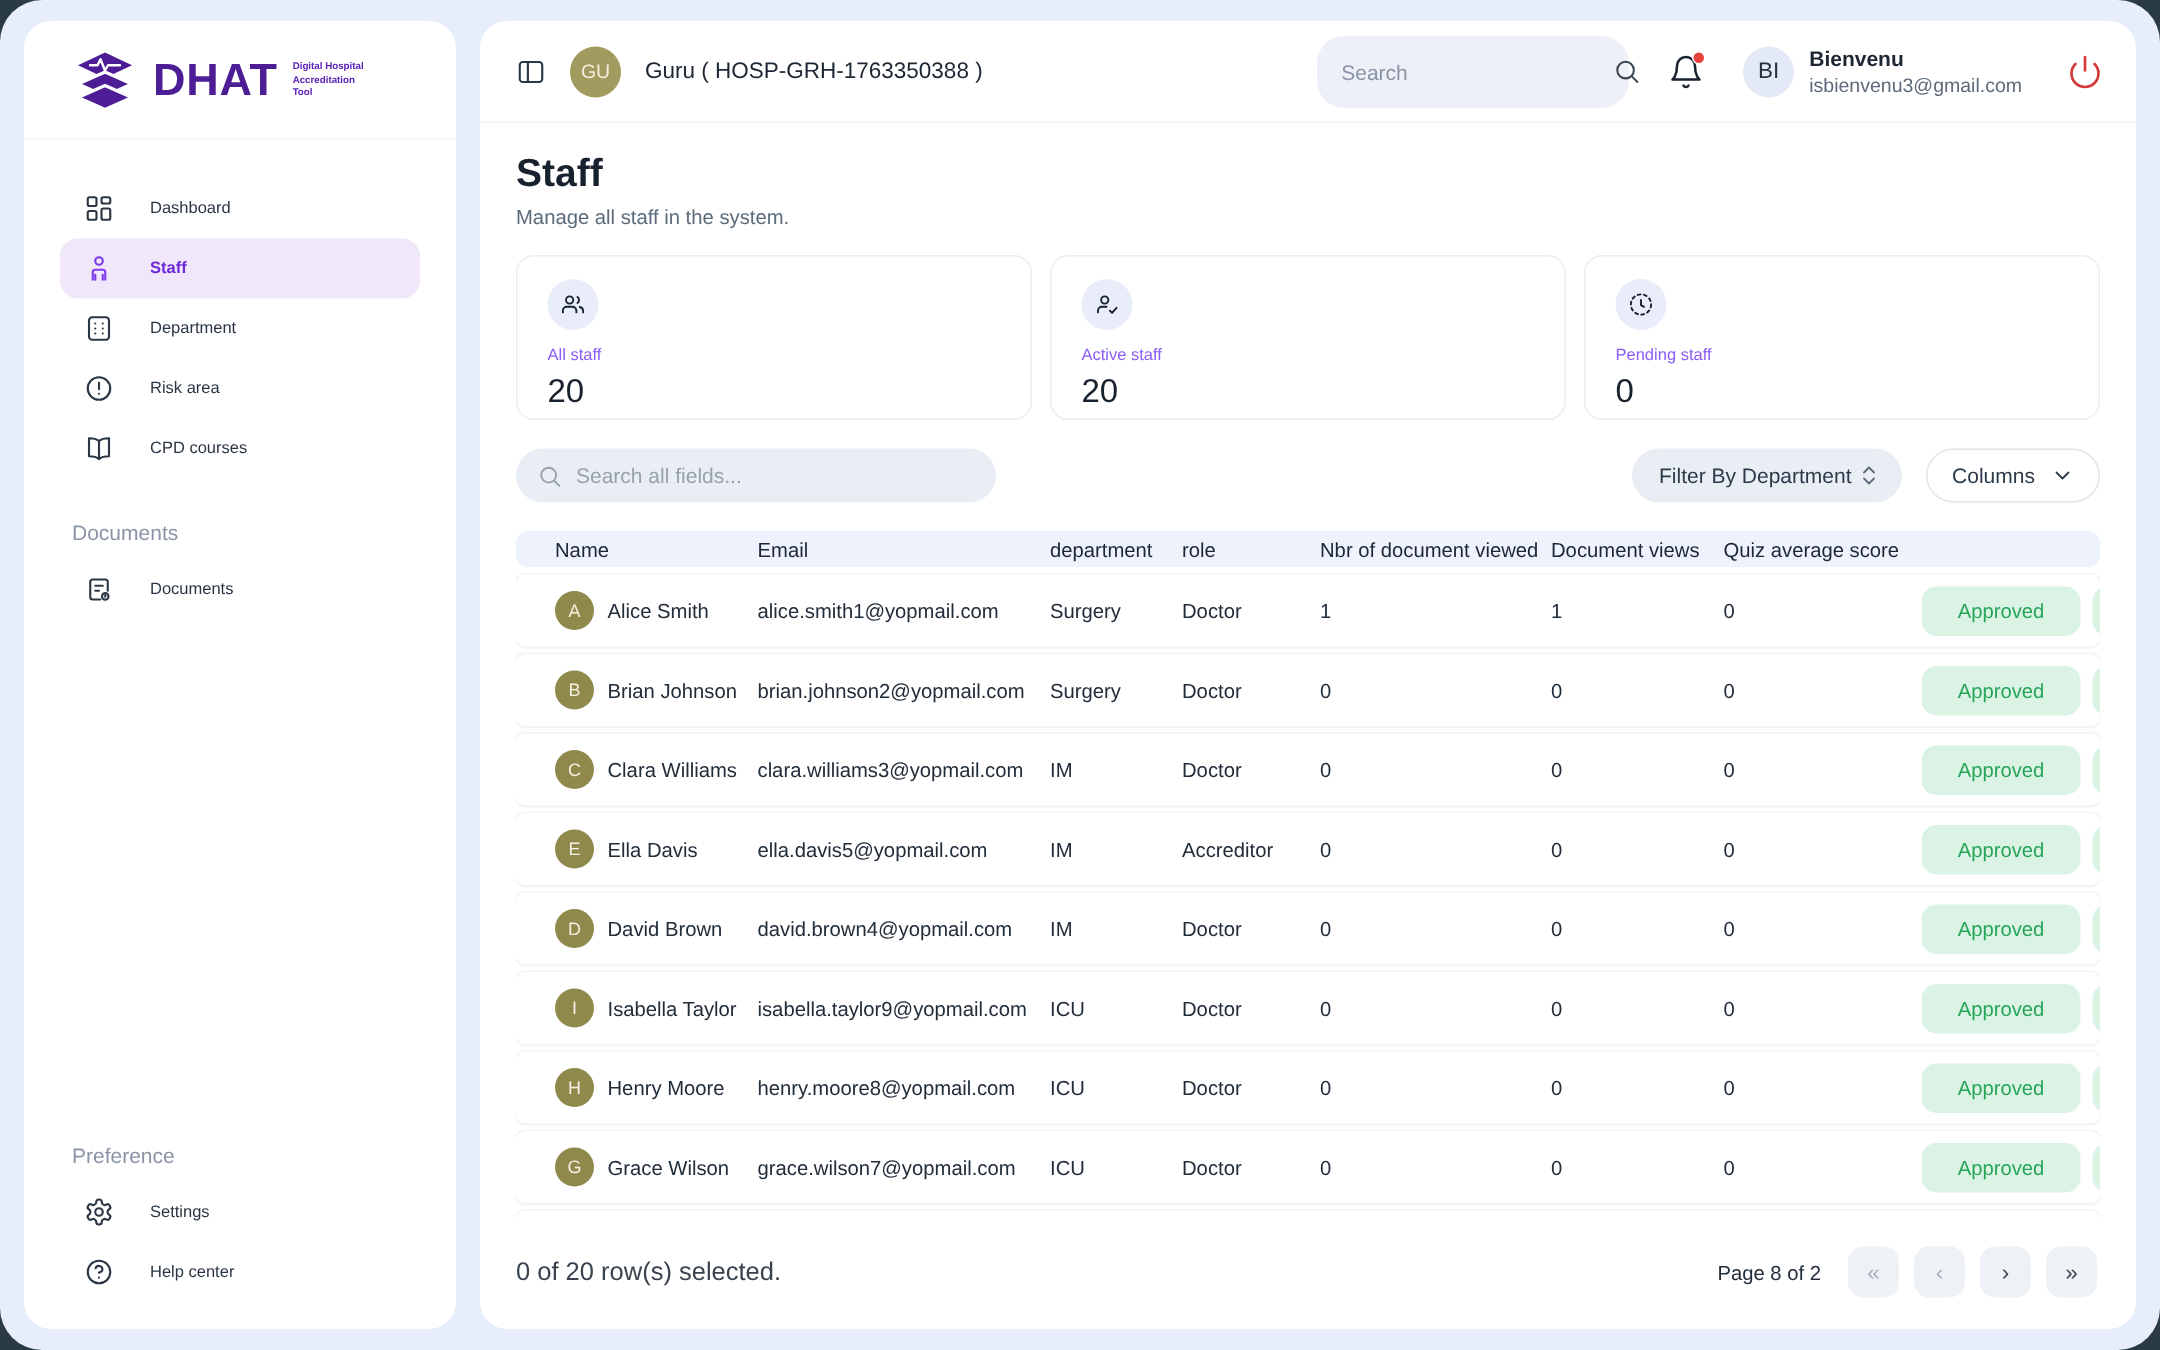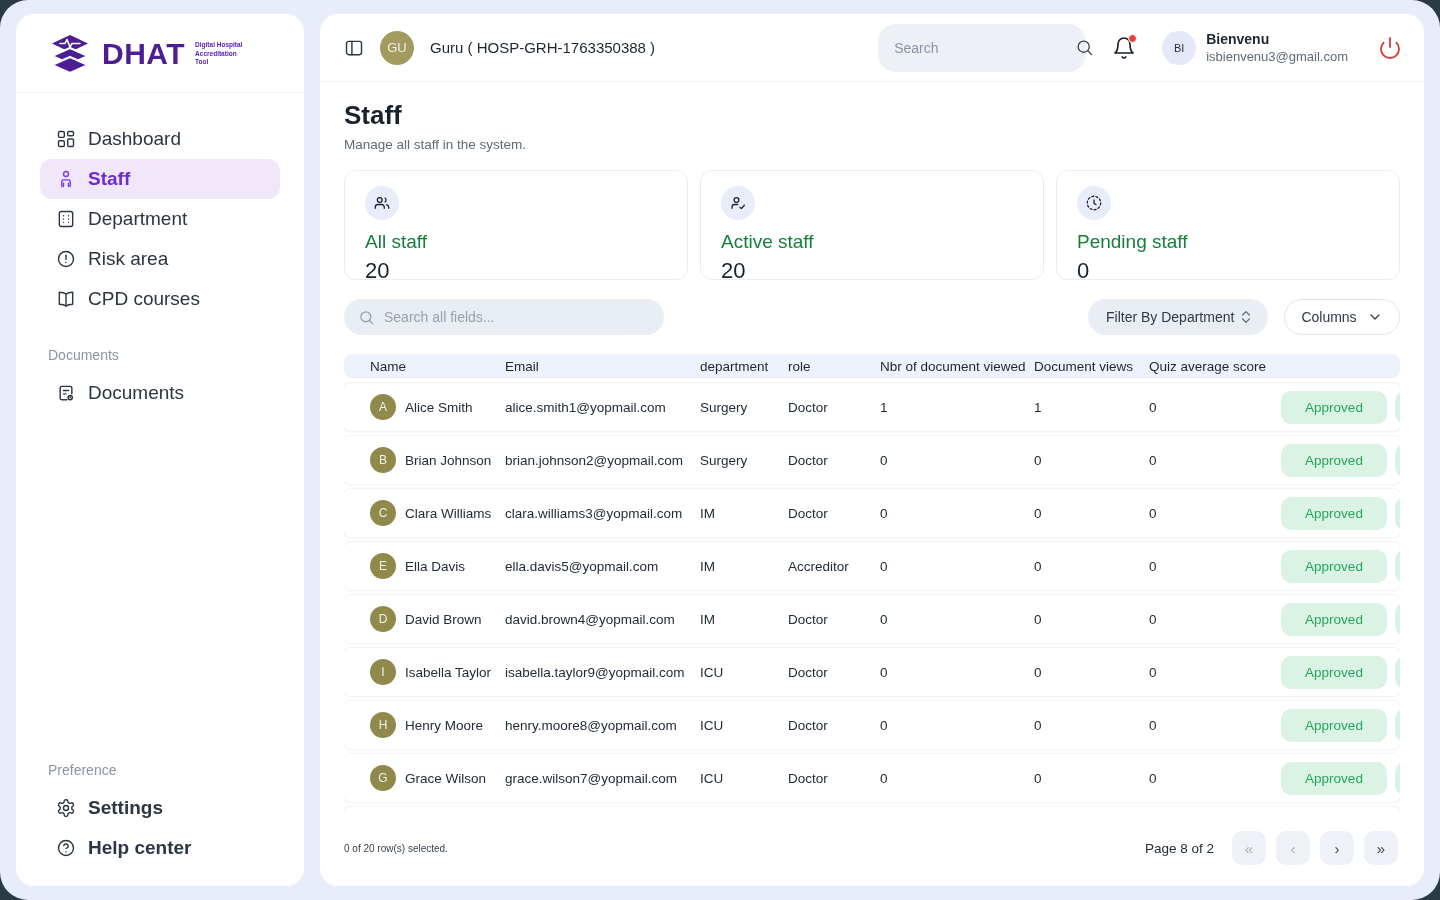--- a/index.html
+++ b/index.html
@@ -25,23 +25,23 @@
   .logo-row {
     display:flex; align-items:center; gap:10px;
     padding:20px 20px 18px 32px;
     border-bottom:1px solid #f0f2f6;
   }
   .logo-mark { width:44px; height:40px; flex:0 0 auto; }
   .logo-word { font-size:30px; font-weight:bold; color:#4c1d95; letter-spacing:.5px; }
   .logo-tagline { width:56px; font-size:6.5px; line-height:1.3; color:#5b21b6; font-weight:bold; }
   .nav { padding:26px 24px 0 24px; }
   .nav-item {
-    display:flex; align-items:center; gap:12px;
+    display:flex; align-items:center; gap:24px;
     height:40px; border-radius:12px; padding:0 16px;
-    color:#2b3644; font-size:19px; cursor:pointer;
+    color:#2b3644; font-size:11px; cursor:pointer;
   }
   .nav-item .icn { width:20px; height:20px; display:flex; }
   .nav-item.active { background:#f0e7fa; color:#6d28d9; font-weight:bold; }
   .section-label { padding:28px 24px 10px 32px; font-size:14px; color:#8a94a6; }
   .side-spacer { flex:1; }
   .side-bottom { padding-bottom:18px; }
   
   .main {
     position:absolute; left:320px; top:14px; width:1104px; height:872px;
     background:#ffffff; border-radius:18px; overflow:hidden;
@@ -67,41 +67,41 @@
     font-size:14px; color:#1d2733; font-family:"Liberation Sans",sans-serif;
   }
   .search-pill input::placeholder { color:#8a94a6; }
   .bell-wrap { position:relative; margin-left:26px; width:24px; height:24px; }
   .bell-dot {
     position:absolute; right:-1px; top:-2px; width:9px; height:9px;
     border-radius:50%; background:#e8423c; border:1.5px solid #fff;
   }
   .user-avatar {
     width:34px; height:34px; border-radius:50%; background:#e4e9f8;
-    color:#273241; font-size:11px; display:flex; align-items:center; justify-content:center;
+    color:#273241; font-size:15px; display:flex; align-items:center; justify-content:center;
     margin-left:26px;
   }
   .user-block { margin-left:10px; margin-right:30px; }
   .user-name { font-size:14px; font-weight:bold; color:#1d2733; }
   .user-email { font-size:13px; color:#5d6a79; margin-top:2px; }
   .power-btn { width:24px; height:24px; cursor:pointer; }
   
   .content { padding:18px 24px 0 24px; }
   .page-title { font-size:26px; font-weight:600; color:#18222e; }
   .page-subtitle { font-size:13.5px; color:#5c6b7a; margin-top:6px; }
   .stats-row { display:flex; gap:12px; margin-top:18px; }
   .stat-card {
     flex:1; height:110px; border:1px solid #e9edf3; border-radius:12px;
     padding:15px 20px; background:#fff;
   }
   .stat-icon {
     width:34px; height:34px; border-radius:50%; background:#e9edfa;
     display:flex; align-items:center; justify-content:center;
   }
-  .stat-label { font-size:19px; color:#15803d; margin-top:11px; }
+  .stat-label { font-size:11px; color:#8b5cf6; margin-top:11px; }
   .stat-value { font-size:22px; color:#18222e; margin-top:5px; }
   .toolbar { display:flex; align-items:flex-start; margin-top:19px; }
   .fields-search {
     width:320px; height:36px; background:#e9edf4; border-radius:18px;
     display:flex; align-items:center; padding:0 14px; gap:9px;
   }
   .fields-search input {
     flex:1; border:none; background:transparent; outline:none;
     font-size:14px; color:#1d2733; font-family:"Liberation Sans",sans-serif;
   }
@@ -157,21 +157,21 @@
     display:flex; align-items:center; justify-content:center;
   }
   .badge-sliver {
     position:absolute; left:1051px; top:7.5px; width:60px;
   }
   .ghost-row { height:48px; margin-top:5px; }
   
   .table-footer {
     display:flex; align-items:center; margin-top:16px; padding-right:2px;
   }
-  .selected-text { font-size:10px; color:#39434f; }
+  .selected-text { font-size:17px; color:#39434f; }
   .pager { margin-left:auto; display:flex; align-items:center; gap:10px; }
   .page-indicator { font-size:13.5px; color:#222d3a; margin-right:8px; }
   .page-btn {
     width:34px; height:34px; border-radius:10px; background:#eef1f6;
     border:none; font-size:15px; color:#3a4551; cursor:pointer;
     display:flex; align-items:center; justify-content:center;
     font-family:"Liberation Sans",sans-serif;
   }
   .page-btn.muted { color:#a7b0bd; }
   svg { display:block; }
@@ -259,21 +259,21 @@
           </svg>
         </span>
         <span>Documents</span>
       </div>
     </nav>
 
     <div class="side-spacer"></div>
 
     <div class="side-bottom">
       <div class="section-label">Preference</div>
-      <nav class="nav" style="padding-top:0;font-weight:bold;">
+      <nav class="nav" style="padding-top:0;">
         <div class="nav-item">
           <span class="icn">
             <svg viewBox="0 0 24 24" width="20" height="20" fill="none" stroke="#2b3644" stroke-width="1.7" stroke-linecap="round" stroke-linejoin="round">
               <path d="M12.22 2h-.44a2 2 0 0 0-2 2v.18a2 2 0 0 1-1 1.73l-.43.25a2 2 0 0 1-2 0l-.15-.08a2 2 0 0 0-2.73.73l-.22.38a2 2 0 0 0 .73 2.73l.15.1a2 2 0 0 1 1 1.72v.51a2 2 0 0 1-1 1.74l-.15.09a2 2 0 0 0-.73 2.73l.22.38a2 2 0 0 0 2.73.73l.15-.08a2 2 0 0 1 2 0l.43.25a2 2 0 0 1 1 1.73V20a2 2 0 0 0 2 2h.44a2 2 0 0 0 2-2v-.18a2 2 0 0 1 1-1.73l.43-.25a2 2 0 0 1 2 0l.15.08a2 2 0 0 0 2.73-.73l.22-.39a2 2 0 0 0-.73-2.73l-.15-.08a2 2 0 0 1-1-1.74v-.5a2 2 0 0 1 1-1.74l.15-.09a2 2 0 0 0 .73-2.73l-.22-.38a2 2 0 0 0-2.73-.73l-.15.08a2 2 0 0 1-2 0l-.43-.25a2 2 0 0 1-1-1.73V4a2 2 0 0 0-2-2z"></path>
               <circle cx="12" cy="12" r="3"></circle>
             </svg>
           </span>
           <span>Settings</span>
         </div>
         <div class="nav-item">

